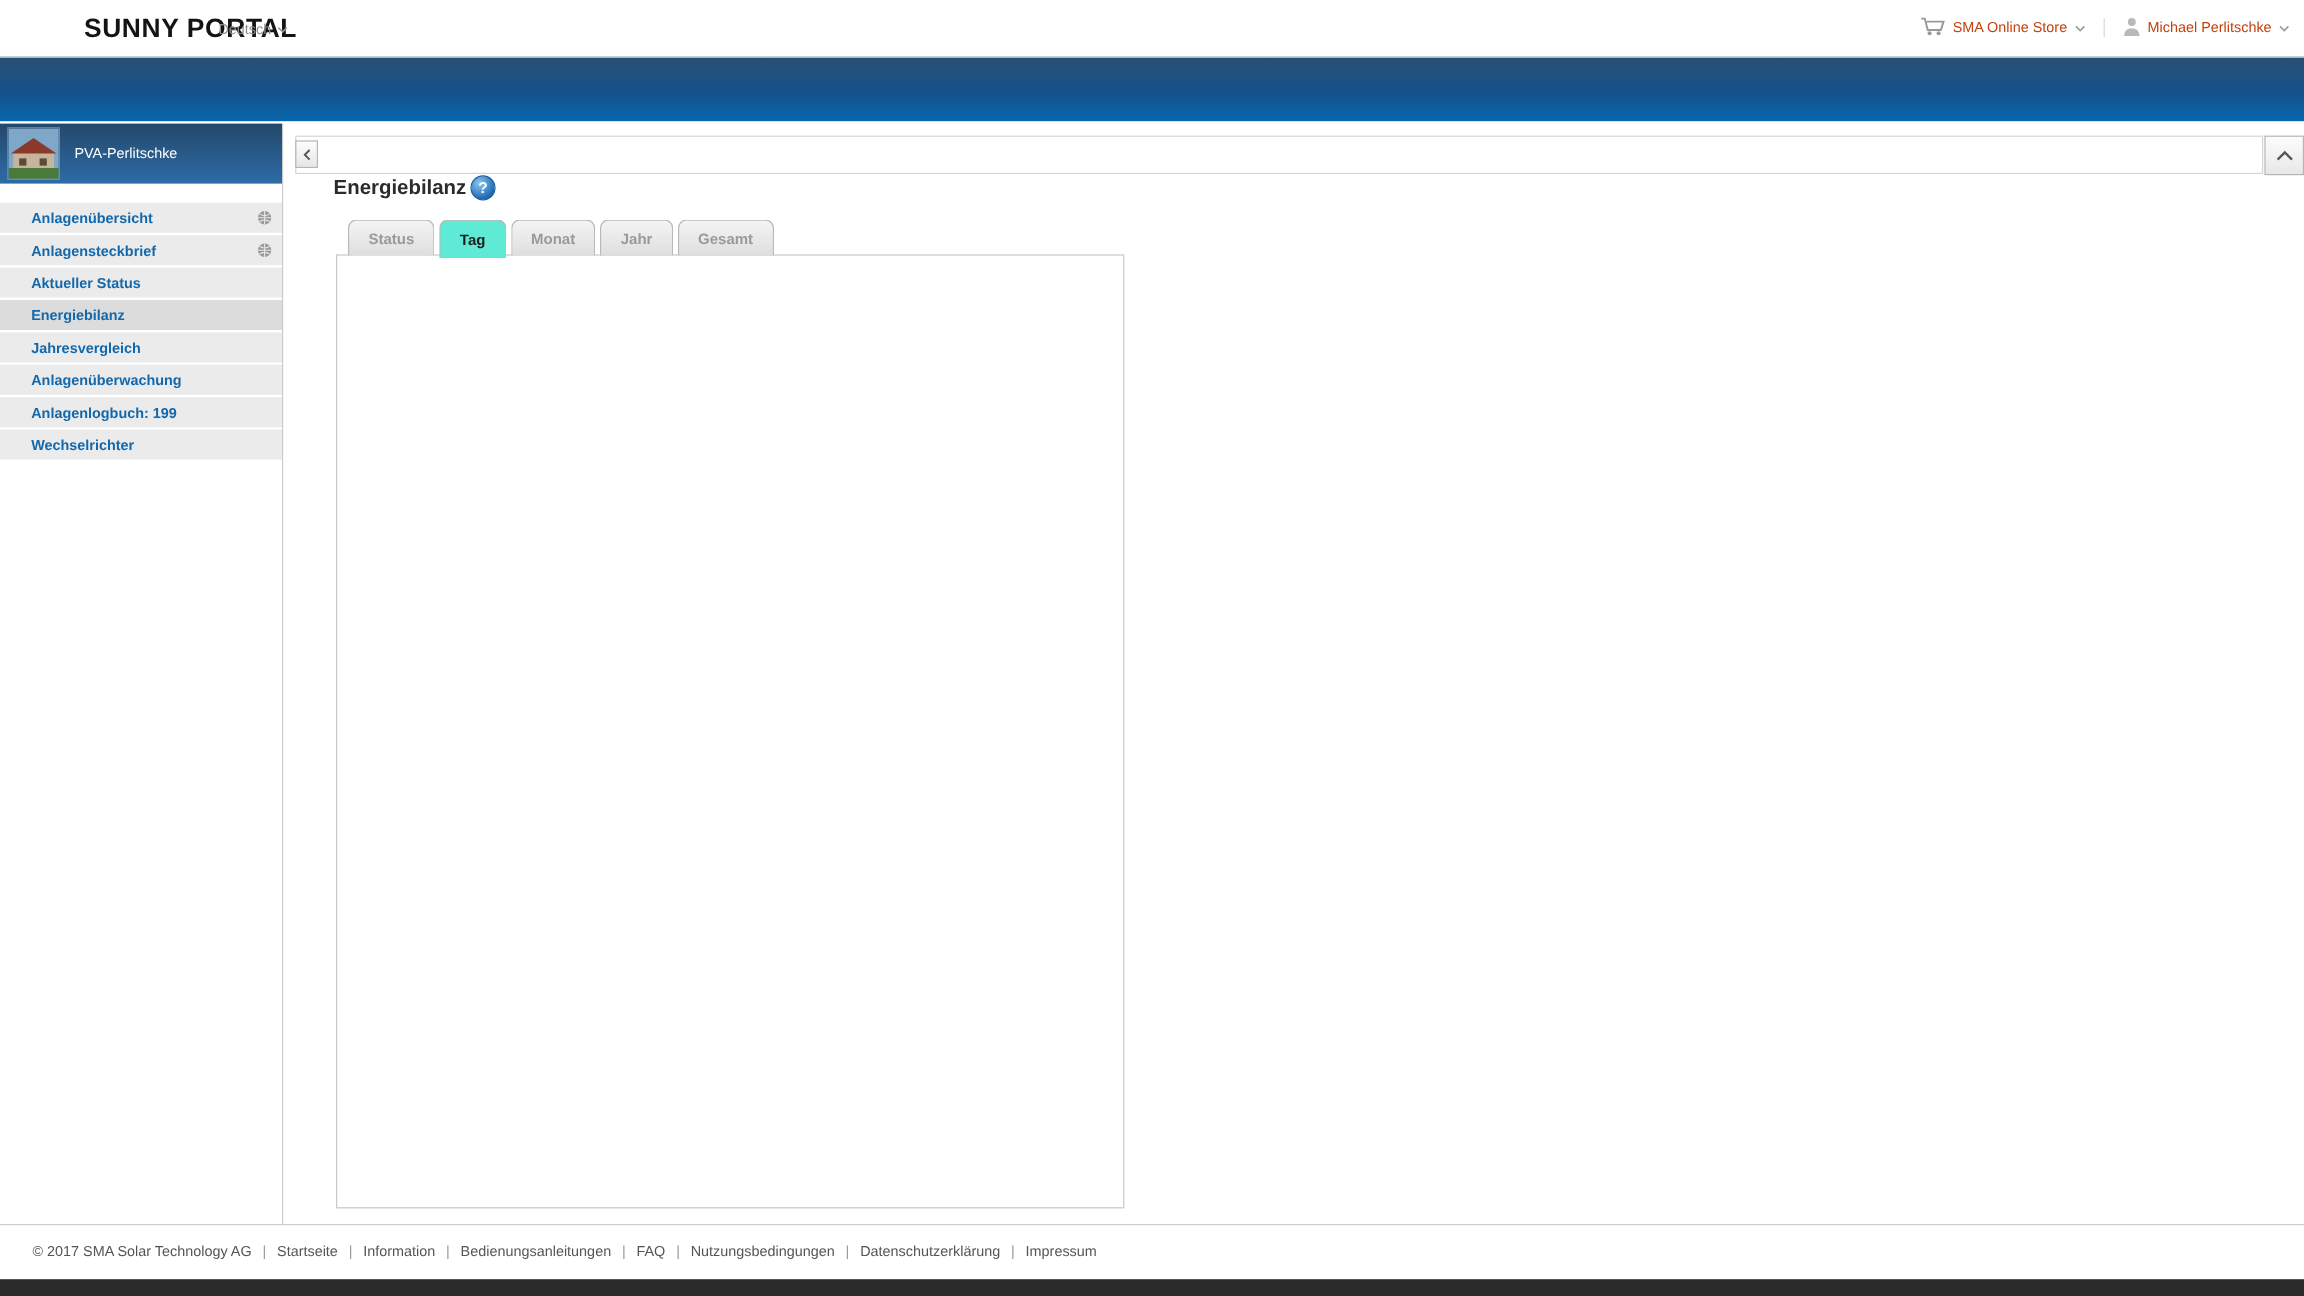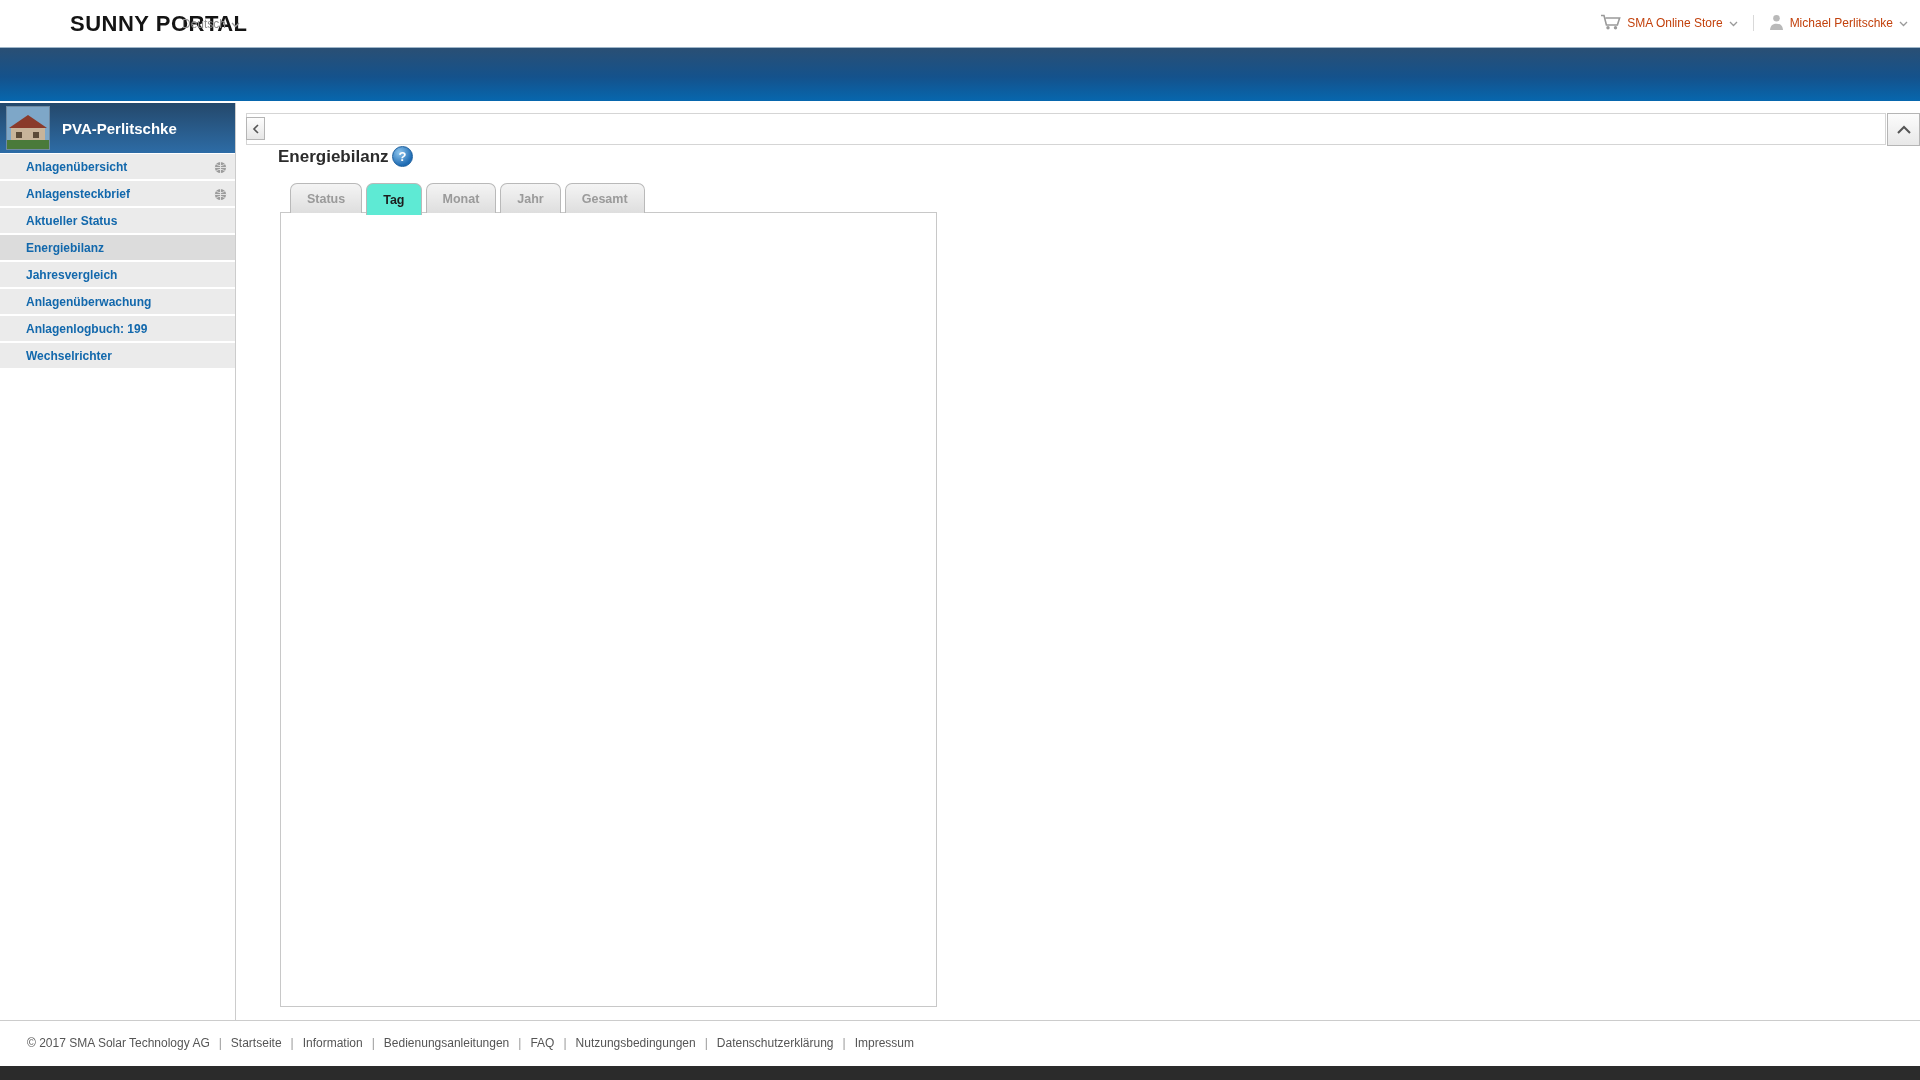--- a/index.html
+++ b/index.html
@@ -20,22 +20,22 @@
   
   .banner{position:absolute;left:0;top:47px;width:1920px;height:53px;
           background:linear-gradient(180deg,#2a4f74 0%,#14528c 55%,#0767ae 100%);
           border-top:1px solid #9fb6c9;}
 
   
   .sidebar{position:absolute;left:0;top:103px;width:235px;}
   .plant-header{height:50px;background:linear-gradient(180deg,#24486b,#2d6ca6);
                 display:flex;align-items:center;gap:12px;padding-left:6px;cursor:pointer;}
   .plant-photo{width:42px;height:42px;border:1px solid #6f8aa3;flex:0 0 auto;}
-  .plant-name{color:#fff;font-size:15px;font-weight:bold;}
-  .menu{margin-top:1px;}
+  .plant-name{color:#fff;font-size:12px;font-weight:normal;}
+  .menu{margin-top:16px;}
   .menu-item{position:relative;height:25px;margin-bottom:2px;background:#ebebeb;
              display:flex;align-items:center;padding-left:26px;cursor:pointer;}
   .menu-item.active{background:#dcdcdc;}
   .menu-item .lbl{font-size:12px;font-weight:bold;color:#1268ac;}
   .menu-item .globe{position:absolute;right:8px;top:6px;}
   .config{height:38px;margin-top:1px;background:linear-gradient(180deg,#3a6f9e,#235081);
           display:flex;align-items:center;gap:10px;padding-left:10px;cursor:pointer;}
   .config .lbl{color:#fff;font-size:12.5px;font-weight:bold;}
   .config .chev{margin-left:auto;margin-right:10px;color:#cfe0ee;font-size:13px;}
   .vline{position:absolute;left:235px;top:103px;width:1px;height:917px;background:#ccc;}

